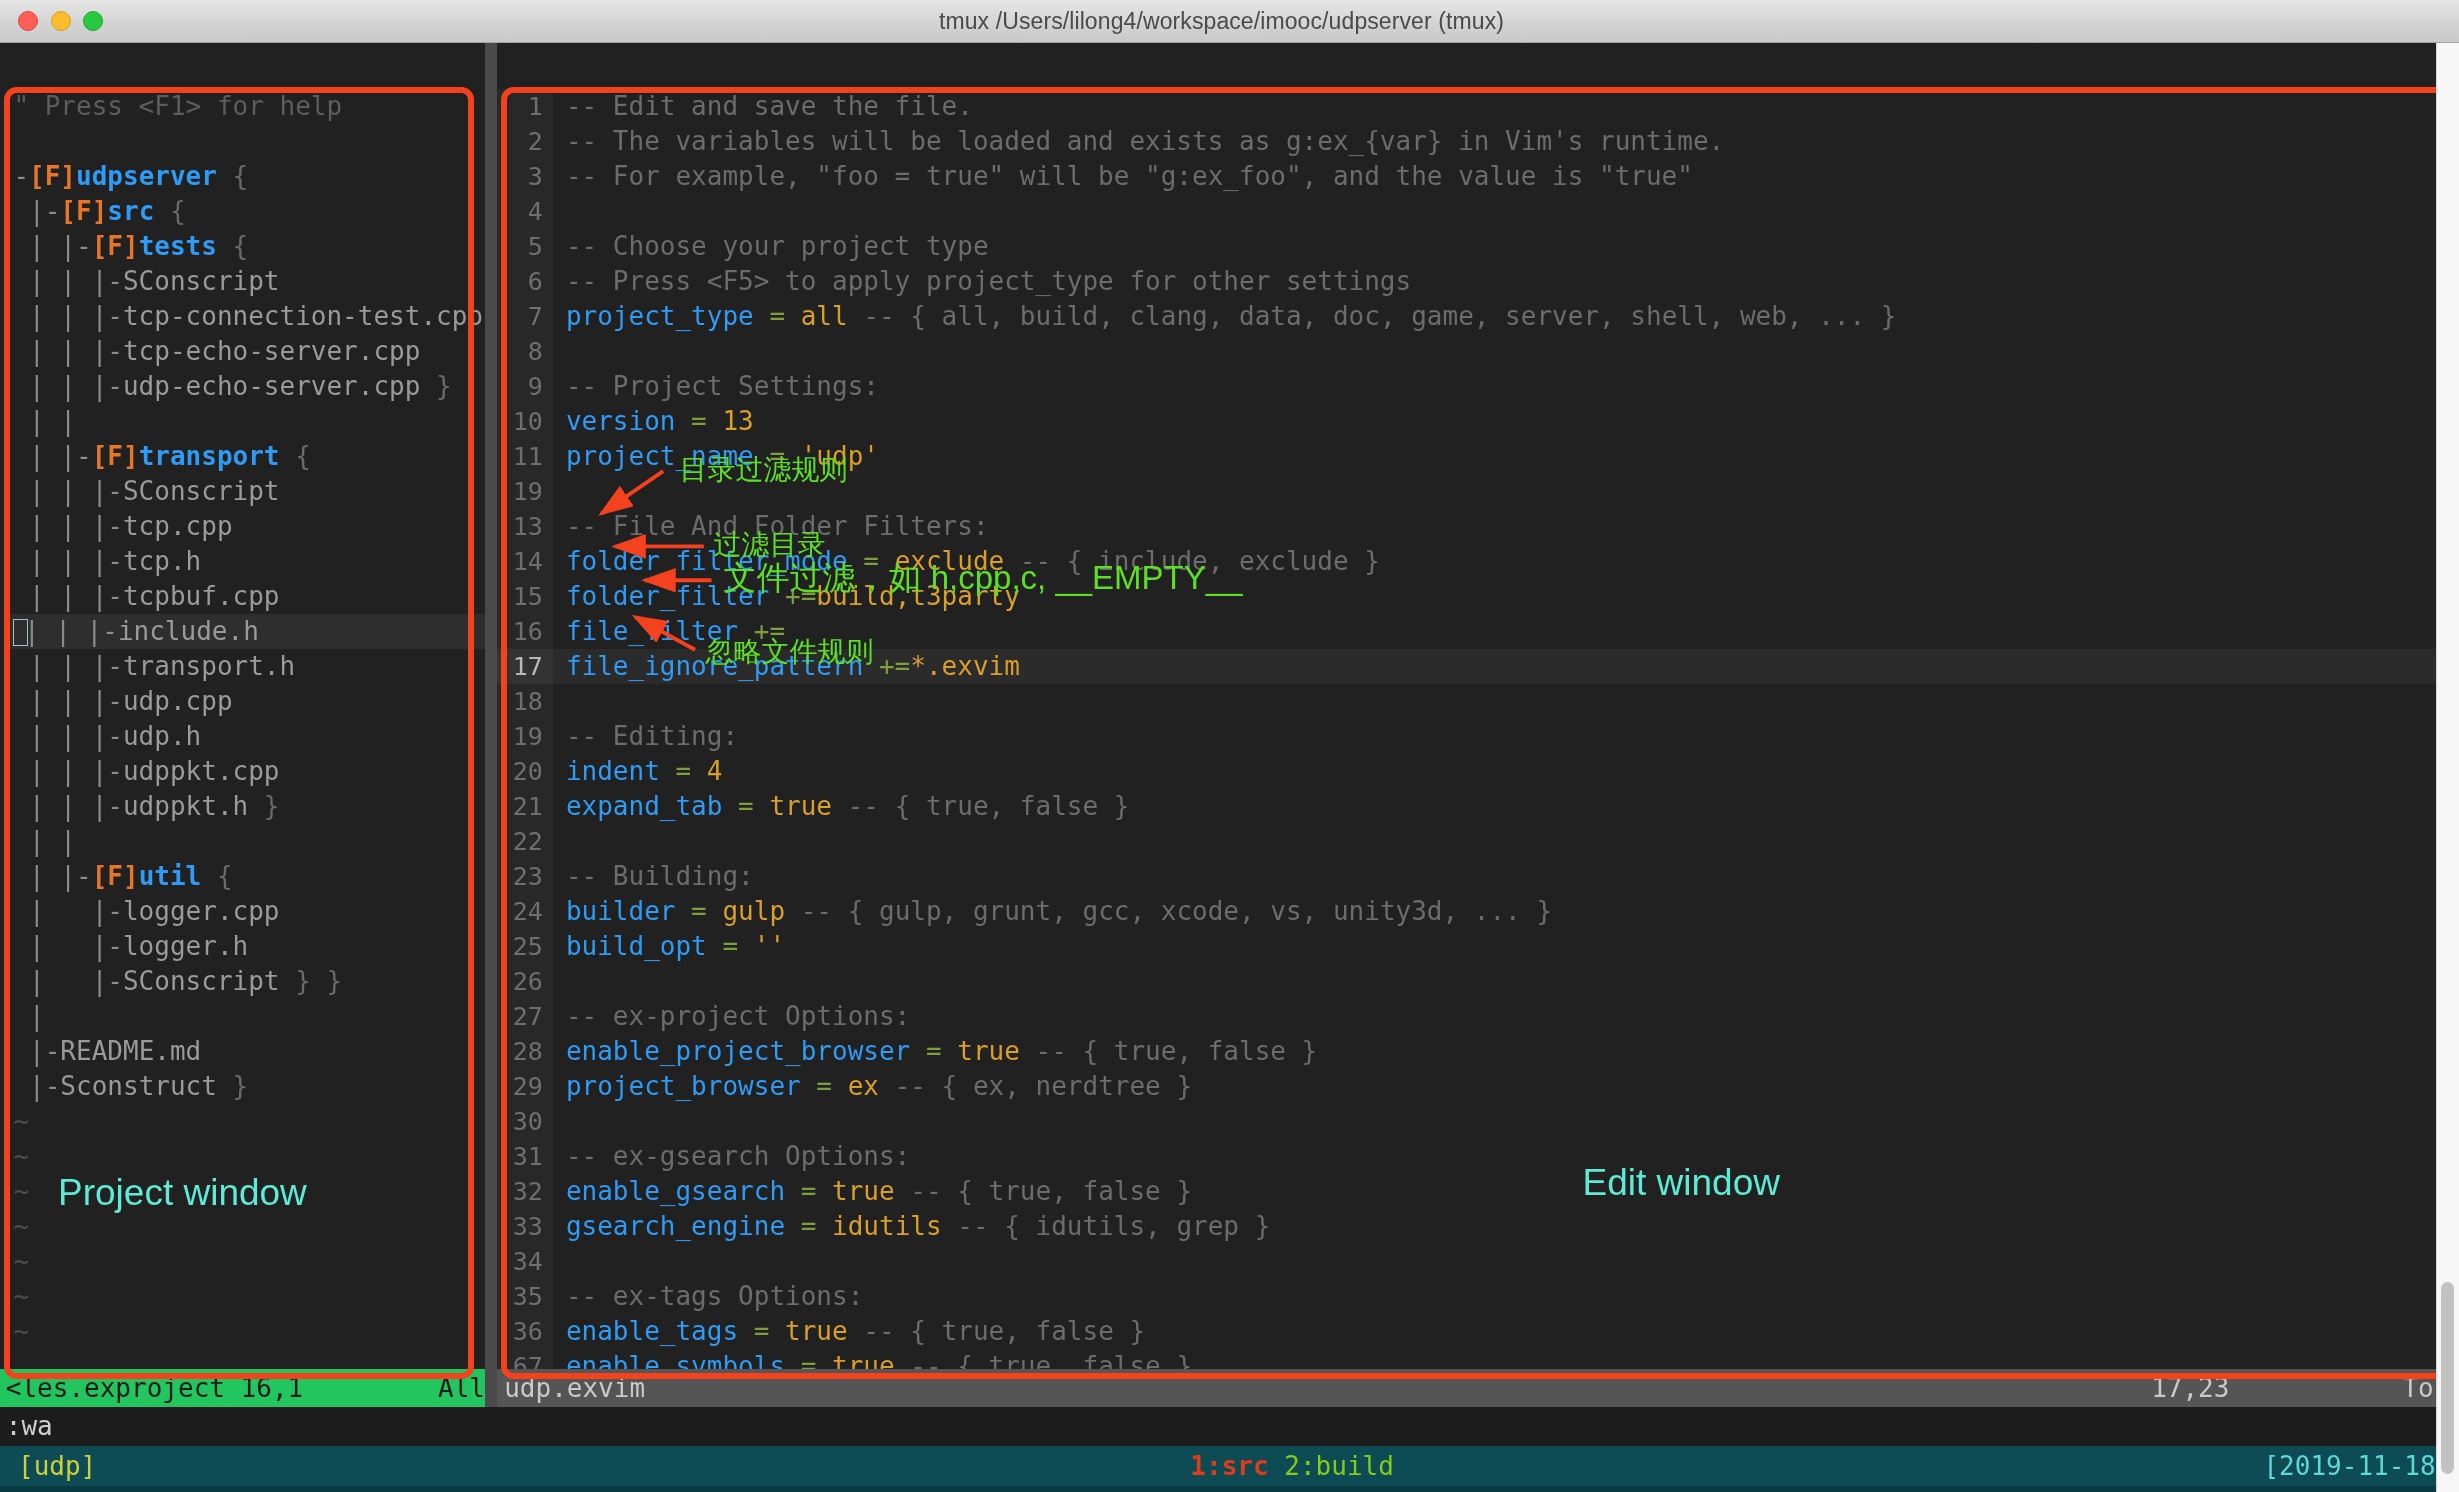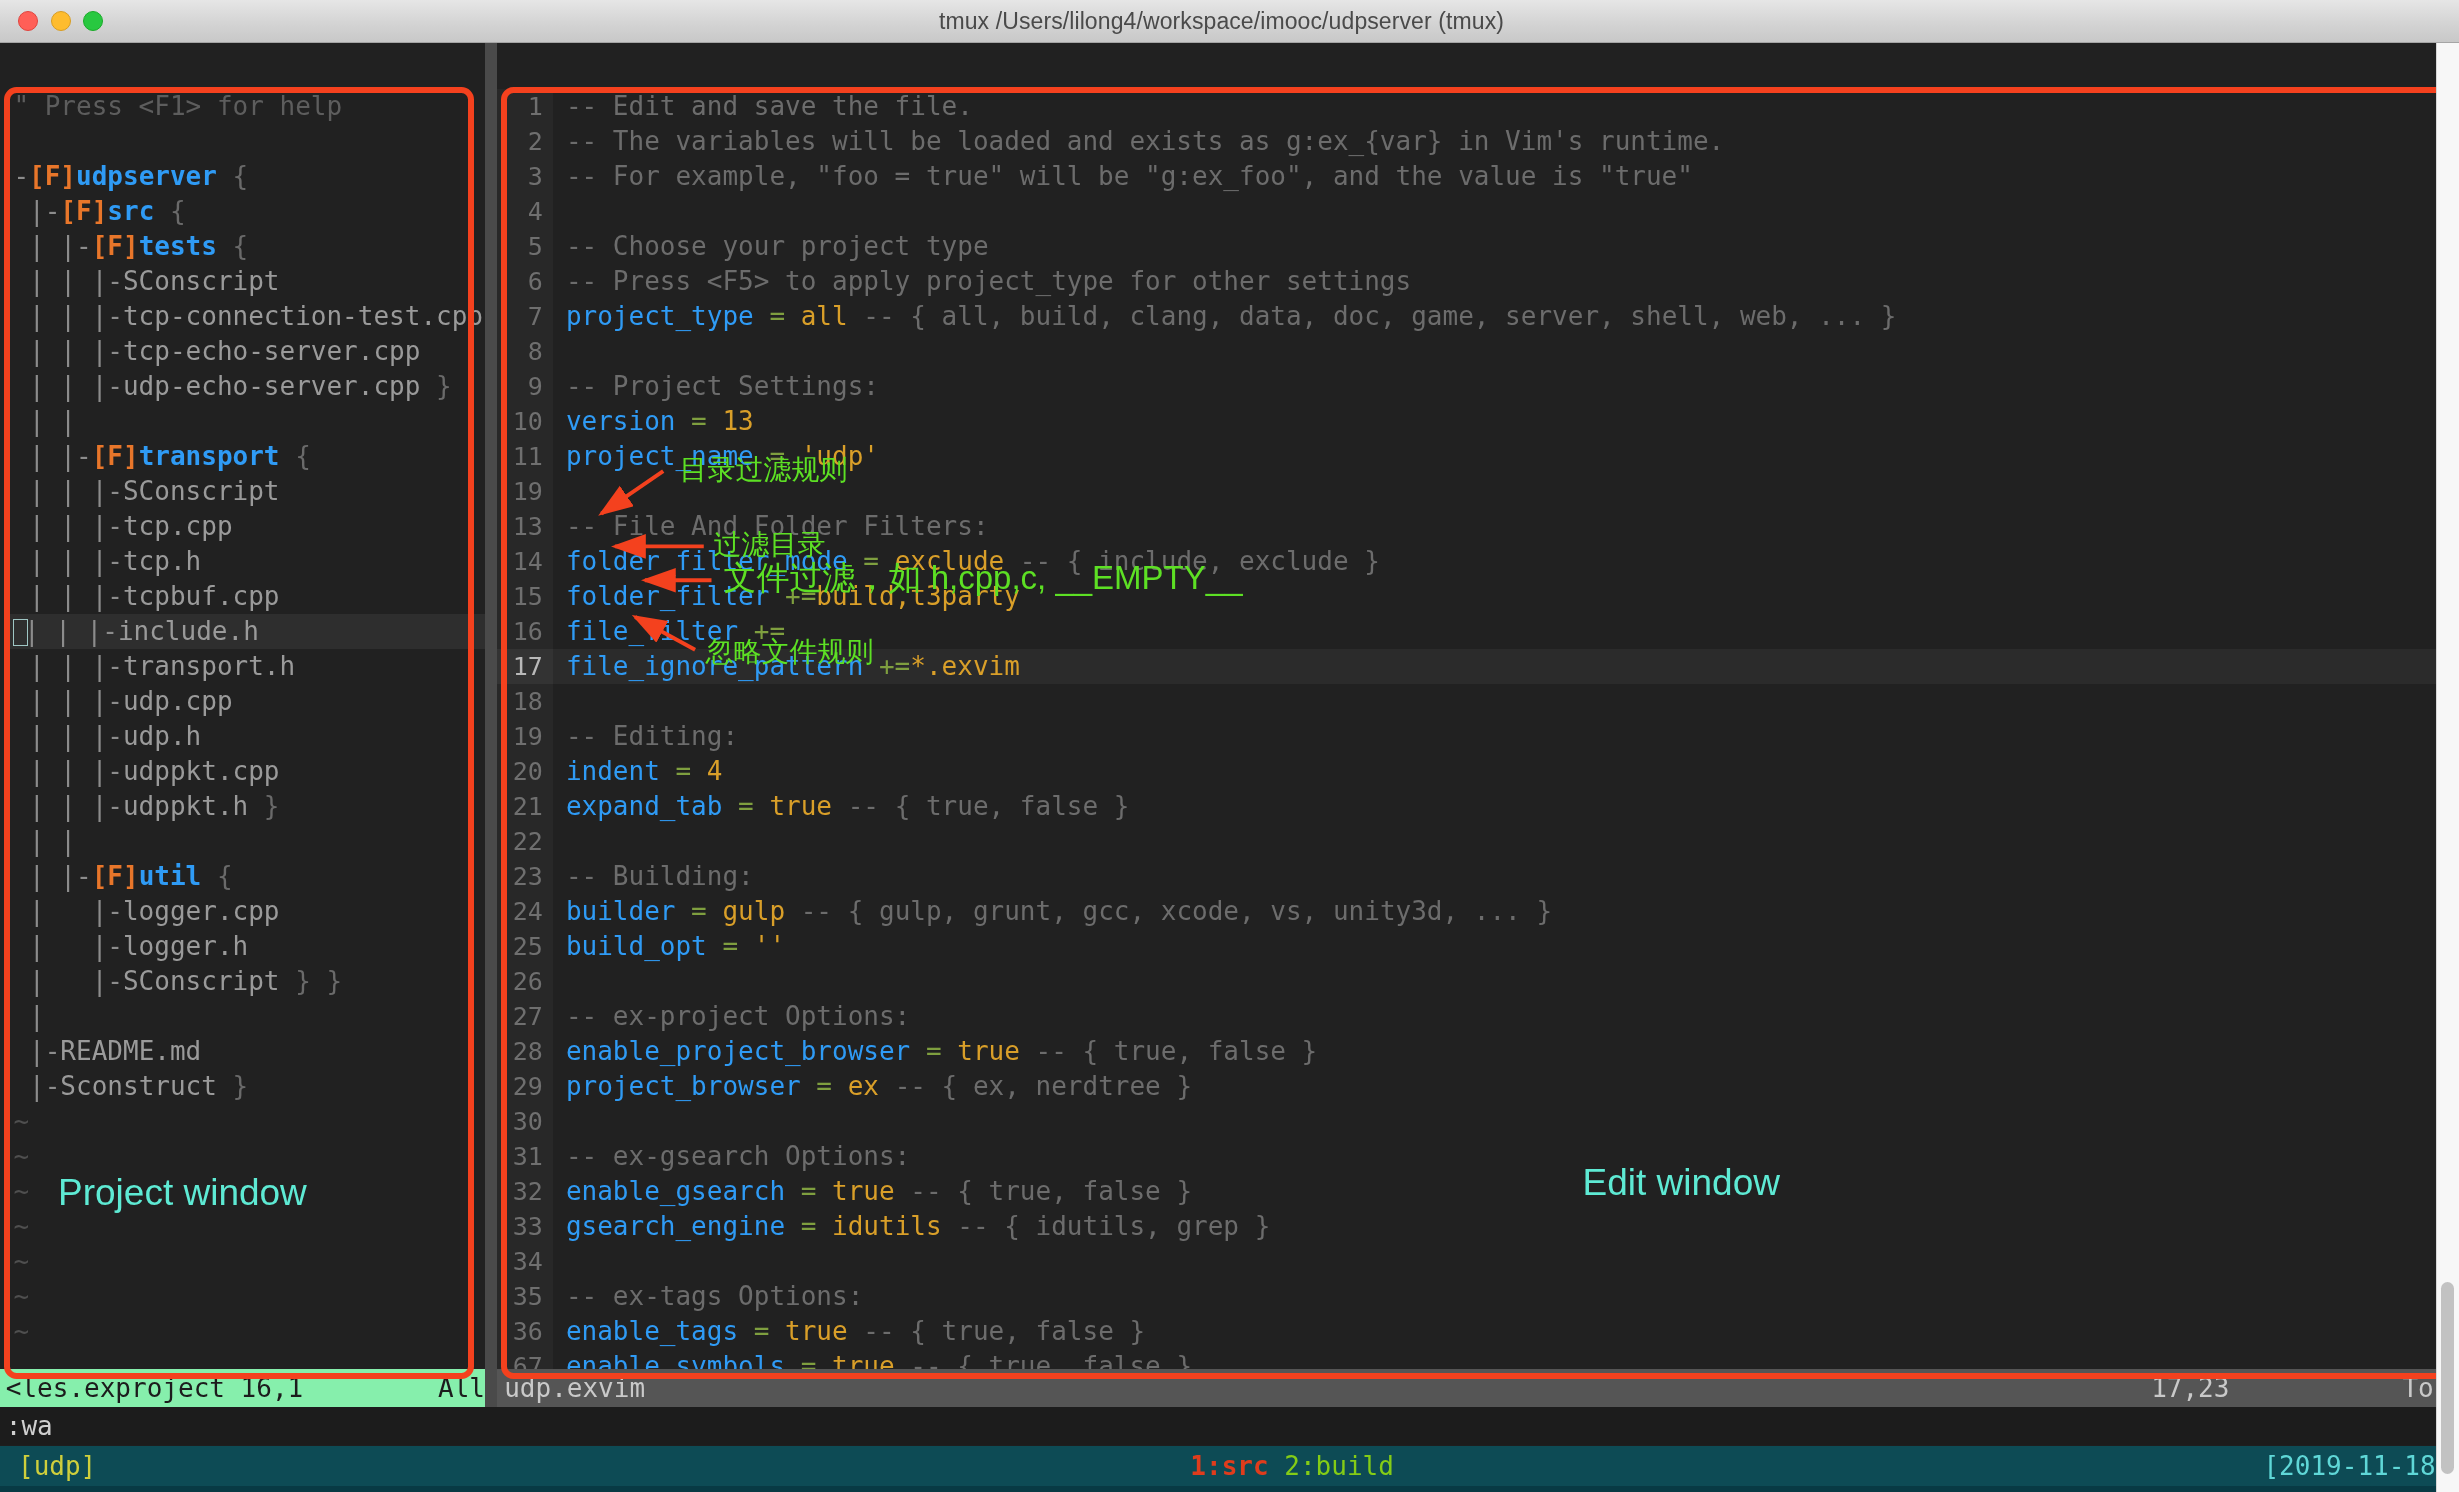--- a/index.html
+++ b/index.html
@@ -125,21 +125,21 @@
     font-size: 37px; z-index: 50; white-space: nowrap;
   }
 
   
   .vim-status {
     position: absolute; left: 0; right: 0; top: 1326px; height: 38px;
     display: flex; font-size: 26px; line-height: 38px;
     font-family: "DejaVu Sans Mono", monospace;
   }
   .vs-left {
-    width: 485px; background: #86efac; color: #1c1c1c;
+    width: 485px; background: #22c55e; color: #1c1c1c;
     display: flex; padding-left: 5.8px; white-space: pre;
   }
   .vs-gap { width: 11.5px; background: #4a4a4a; }
   .vs-right {
     flex: 1 1 auto; background: #555555; color: #c9c9c9;
     display: flex; padding-left: 7.7px; white-space: pre;
   }
   .spacer { flex: 1 1 auto; }
 
   

